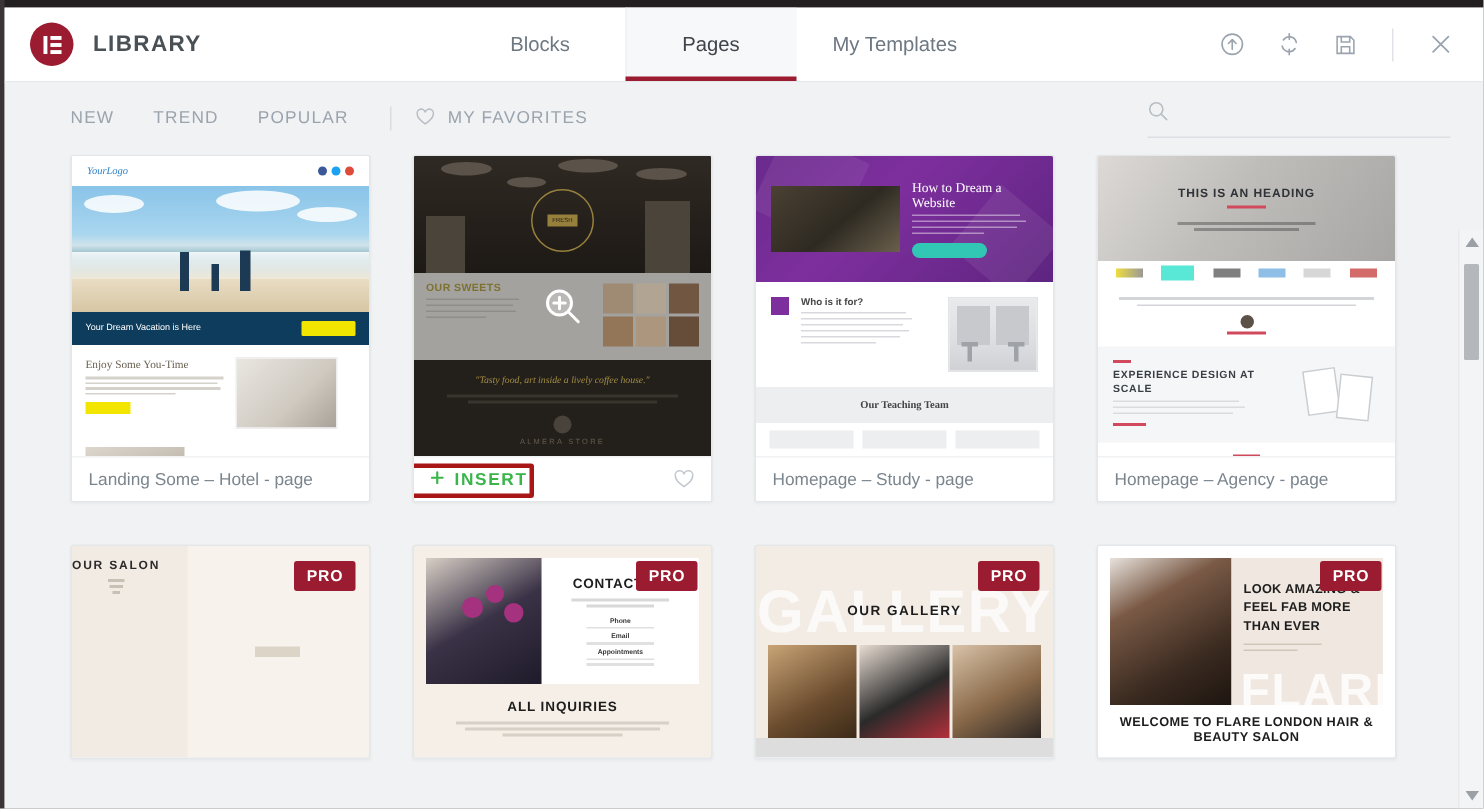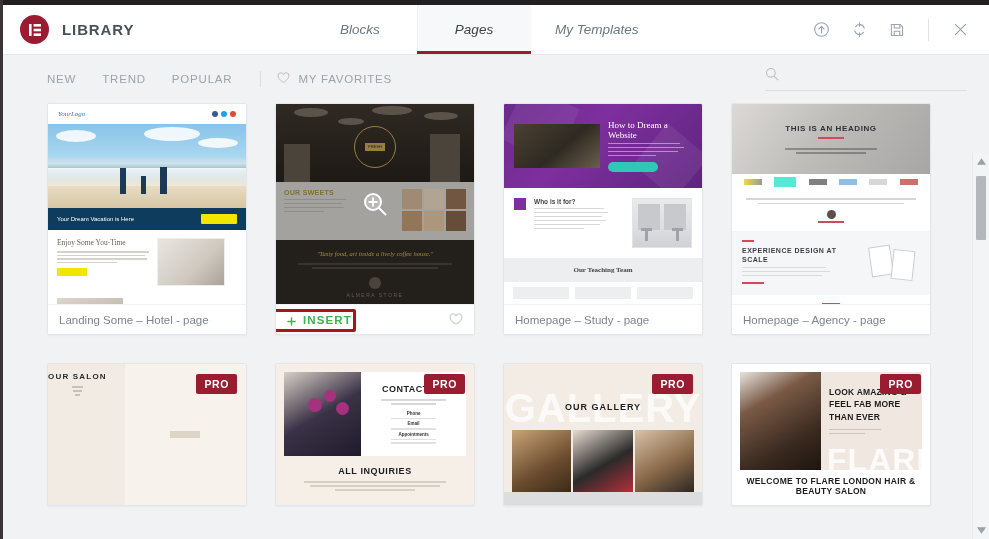--- a/index.html
+++ b/index.html
@@ -32,21 +32,21 @@
   }
   .logo svg { display:block; }
   .brand-title {
     font-size:15px; font-weight:bold; color:#495157; letter-spacing:.9px;
   }
   .tabs { display:flex; align-items:stretch; }
   .tab {
     display:flex; align-items:center; justify-content:center;
     padding:0 24px; min-width:114px; font-size:13.5px; color:#6d7882;
     cursor:pointer; position:relative; background:transparent;
-    border:none; font-family:inherit;font-style:italic;
+    border:none; font-family:inherit;
   }
   .tab.active {
     background:#f7f8f9; color:#3f444b;
     box-shadow: inset 0 0 0 0 transparent;
   }
   .tab.active:after {
     content:""; position:absolute; left:0; right:0; bottom:0;
     height:3px; background:#9b1b30;
   }
   .tab.active:before {
@@ -120,21 +120,21 @@
   
   .card.hovered .thumb-wrap:after {
     content:""; position:absolute; inset:0; background:rgba(0,0,0,.18);
   }
   .zoom-badge {
     position:absolute; left:50%; top:50%; transform:translate(-50%,-50%);
     width:28px; height:28px; z-index:3; color:#fff;
   }
   .insert-row { justify-content:flex-start; }
   .insert-btn {
-    display:flex; align-items:flex-end; gap:7px; background:none; border:none;
+    display:flex; align-items:flex-start; gap:7px; background:none; border:none;
     cursor:pointer; font-family:inherit; padding:0;
   }
   .insert-label {
     color:#39b54a; font-size:11.5px; font-weight:bold; letter-spacing:1.1px;
   }
   .insert-plus { color:#39b54a; display:flex; }
   .heart-btn {
     margin-left:auto; color:#c2c9cf; cursor:pointer; display:flex;
     align-items:center;
   }

